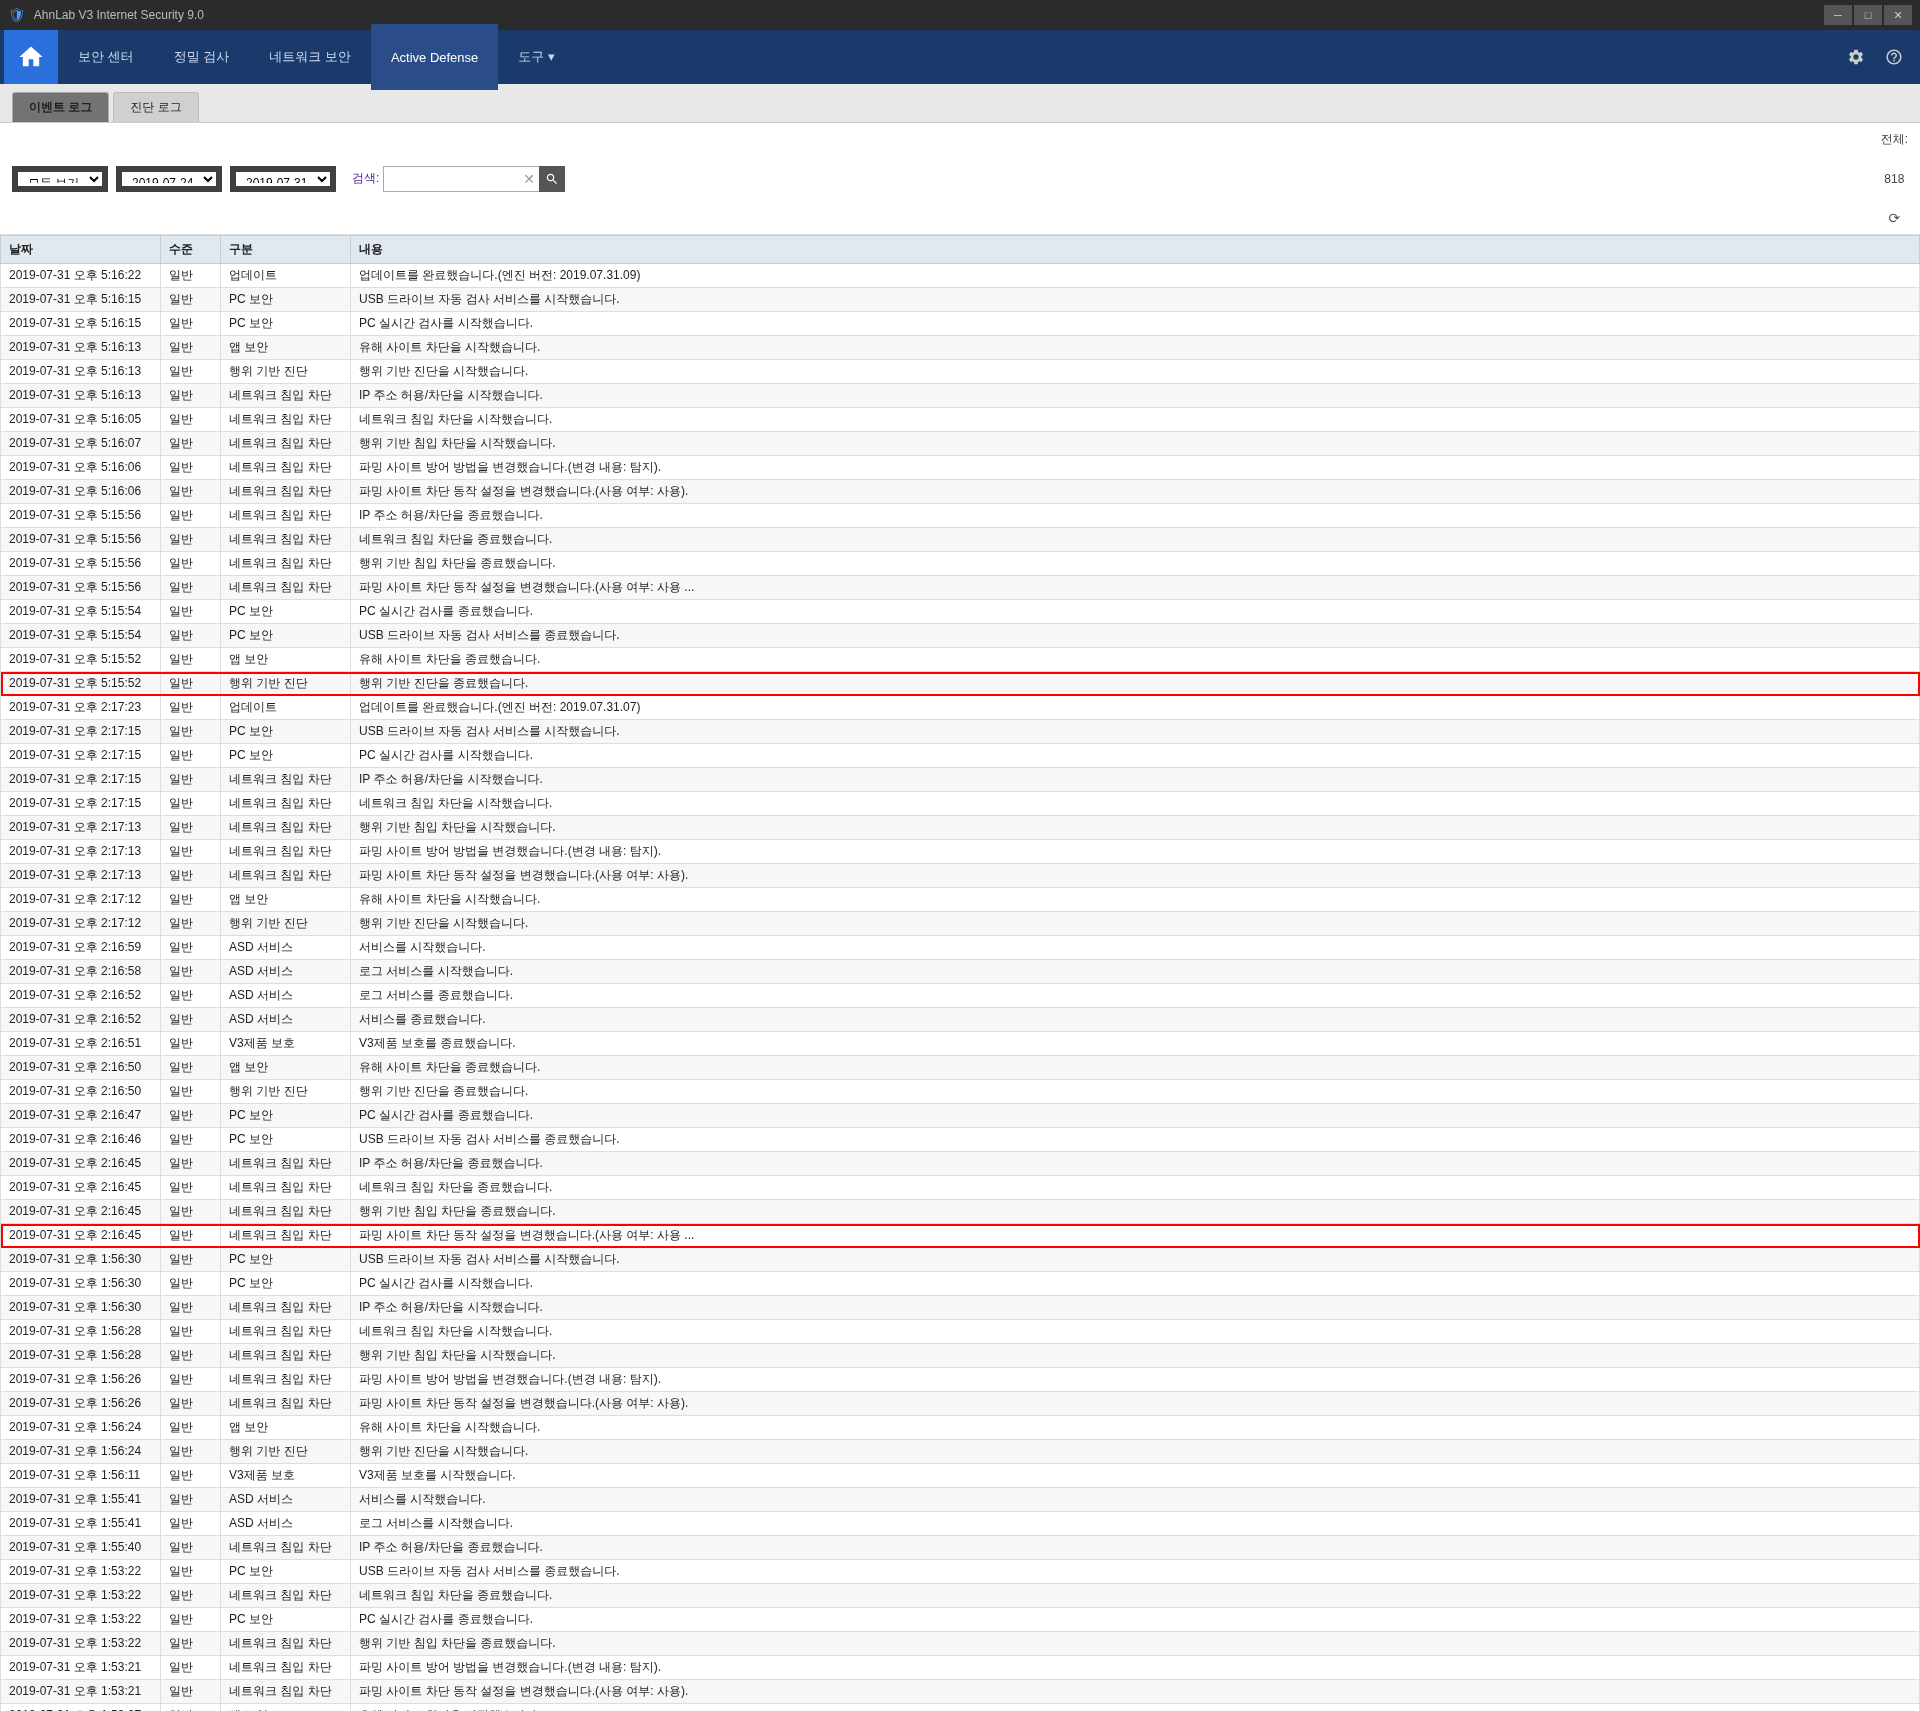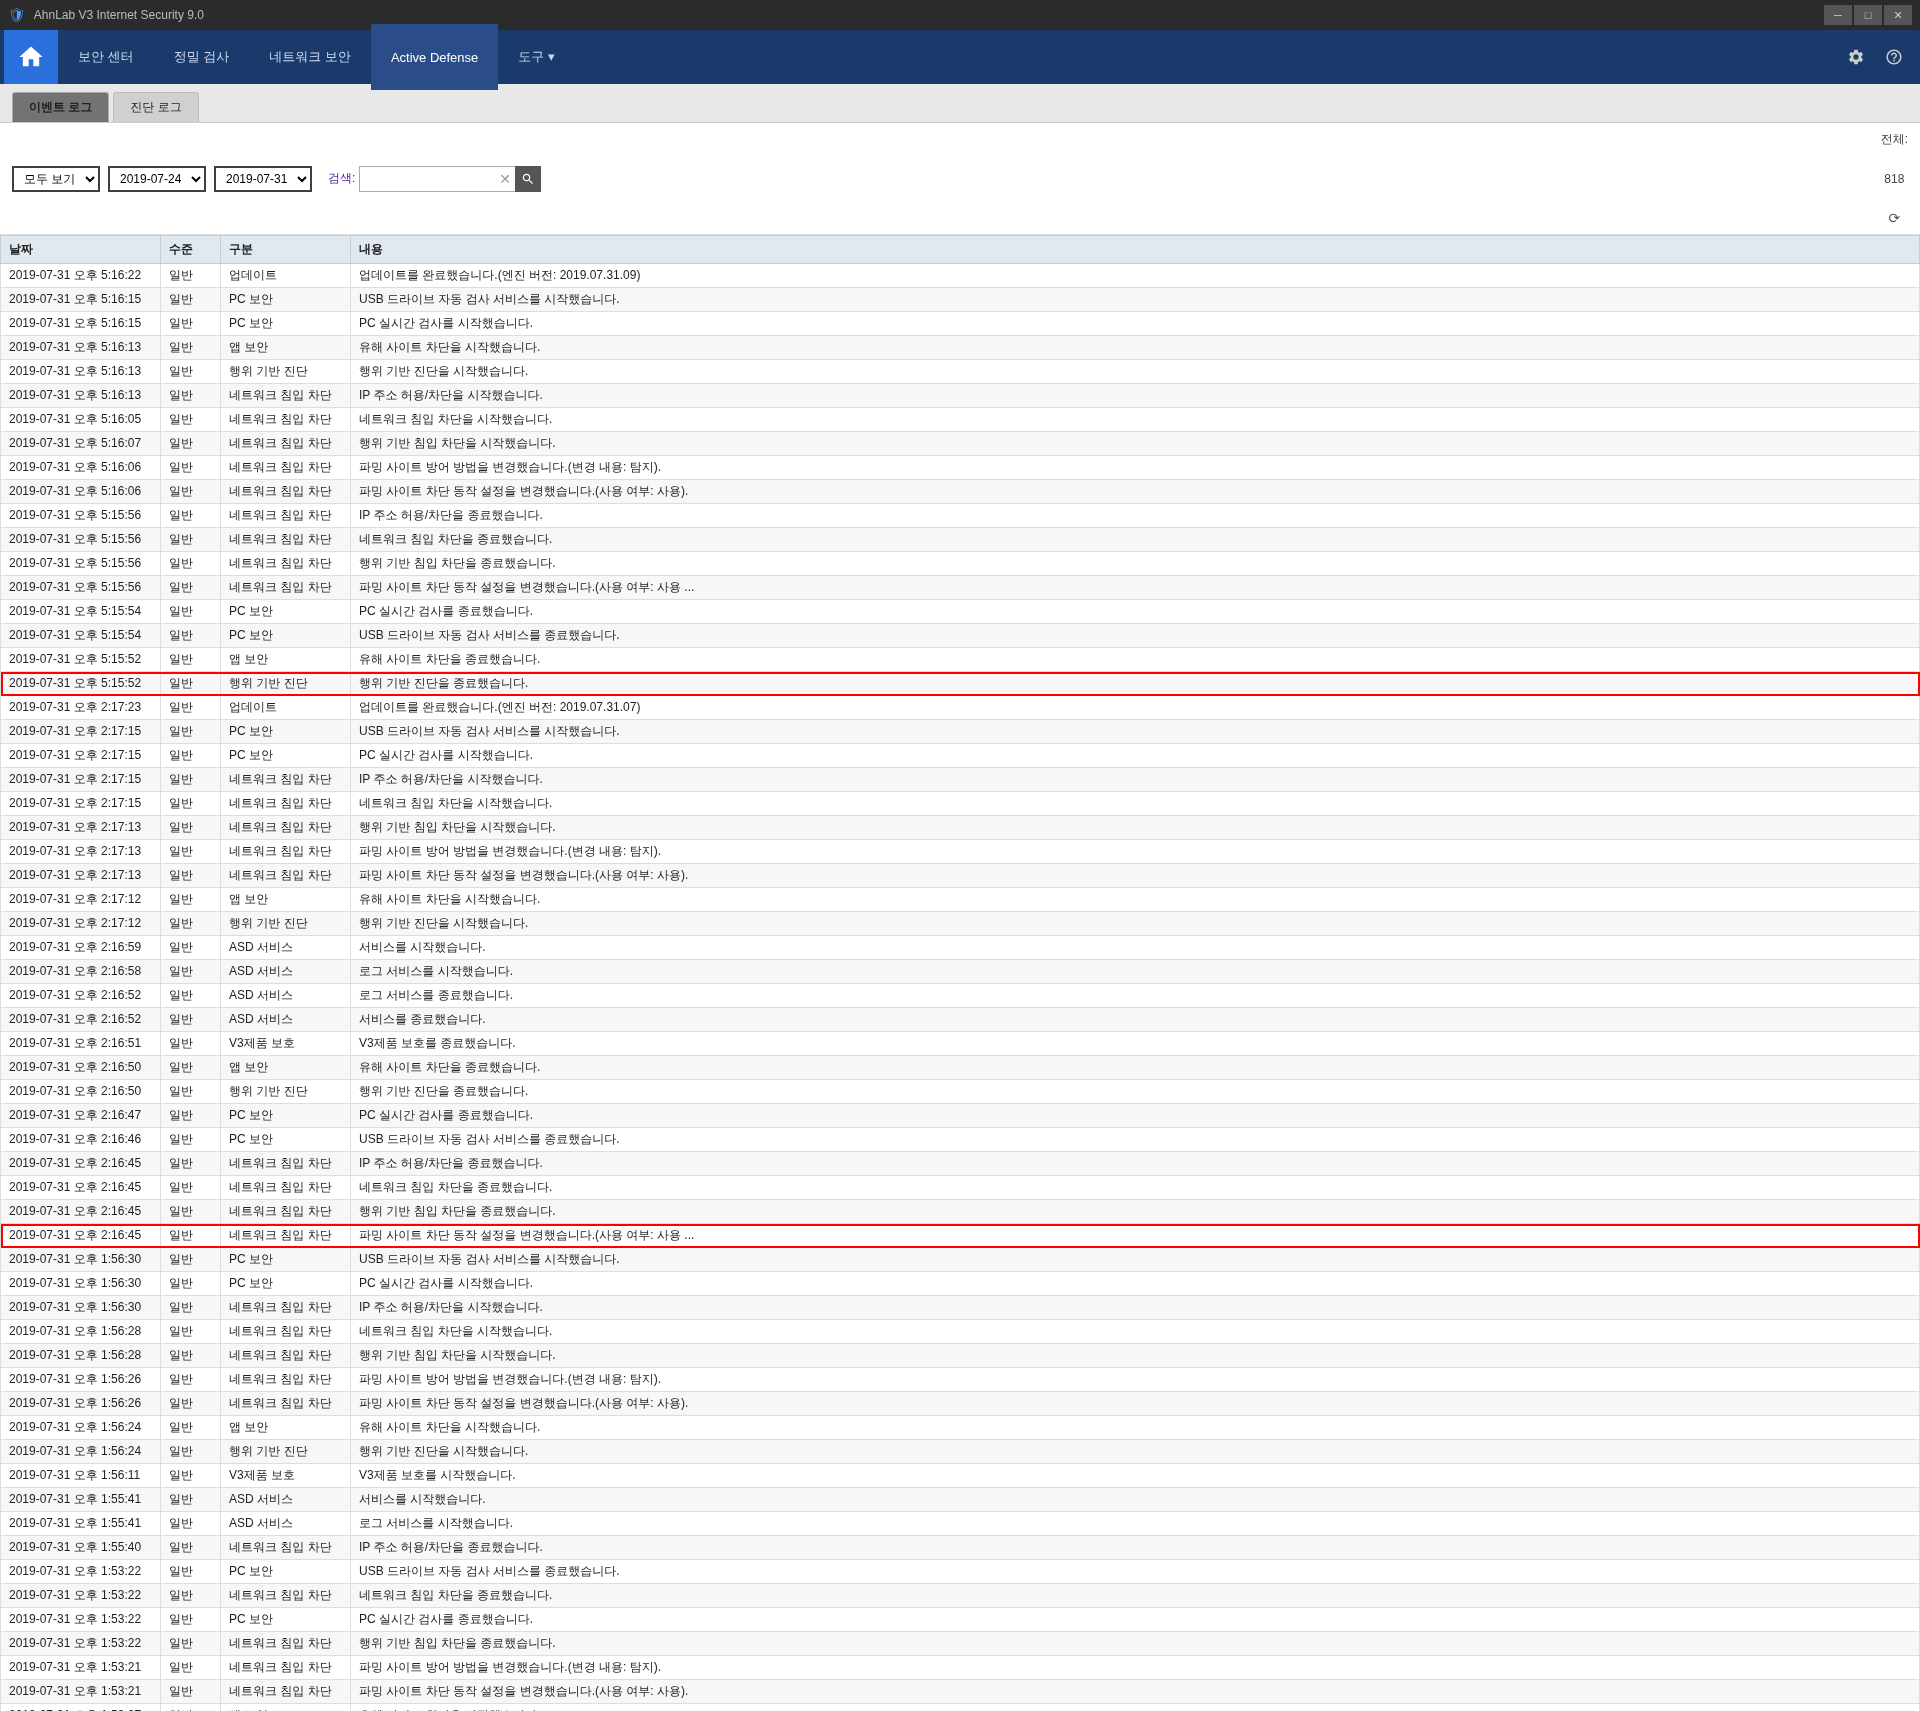--- a/index.html
+++ b/index.html
@@ -21,21 +21,21 @@
     .nav-right { margin-left: auto; display: flex; align-items: center; gap: 2px; padding-right: 8px; }
     .nav-icon-btn { width: 36px; height: 36px; display: flex; align-items: center; justify-content: center; color: #ccc; cursor: pointer; border-radius: 3px; }
 
     
     .tab-bar { background: #e8e8e8; border-bottom: 1px solid #ccc; padding: 8px 12px 0; display: flex; gap: 4px; }
     .tab { padding: 6px 16px; background: #d0d0d0; border: 1px solid #bbb; border-bottom: none; cursor: pointer; font-size: 12px; border-radius: 3px 3px 0 0; }
     .tab.active { background: #737373; border-color: #aaa; font-weight: bold; }
 
     
     .filter-bar { background: white; padding: 8px 12px; border-bottom: 1px solid #ddd; display: flex; align-items: center; gap: 8px; }
-    .filter-select { border: 2px solid #404040; background: white; padding: 3px 6px; font-size: 12px; height: 26px; cursor: pointer; }
+    .filter-select { border: 6px solid #404040; background: white; padding: 3px 6px; font-size: 12px; height: 26px; cursor: pointer; }
     .filter-label { font-size: 12px; color: #4c1d95; }
     .search-container { display: flex; align-items: center; gap: 4px; margin-left: 8px; }
     .search-input { border: 1px solid #aaa; padding: 3px 6px; font-size: 12px; height: 26px; width: 160px; }
     .search-clear { color: #999; cursor: pointer; font-size: 14px; margin-left: -24px; }
     .search-btn { width: 26px; height: 26px; background: #555; border: none; cursor: pointer; display: flex; align-items: center; justify-content: center; }
     .total-count { margin-left: auto; font-size: 12px; color: #444; display: flex; align-items: center; gap: 24px; flex-direction: column; }
     .refresh-btn { cursor: pointer; color: #555; font-size: 14px; }
 
     
     .table-container { background: white; overflow-y: auto; height: calc(1711px - 30px - 54px - 42px - 44px - 36px); position: relative; }

